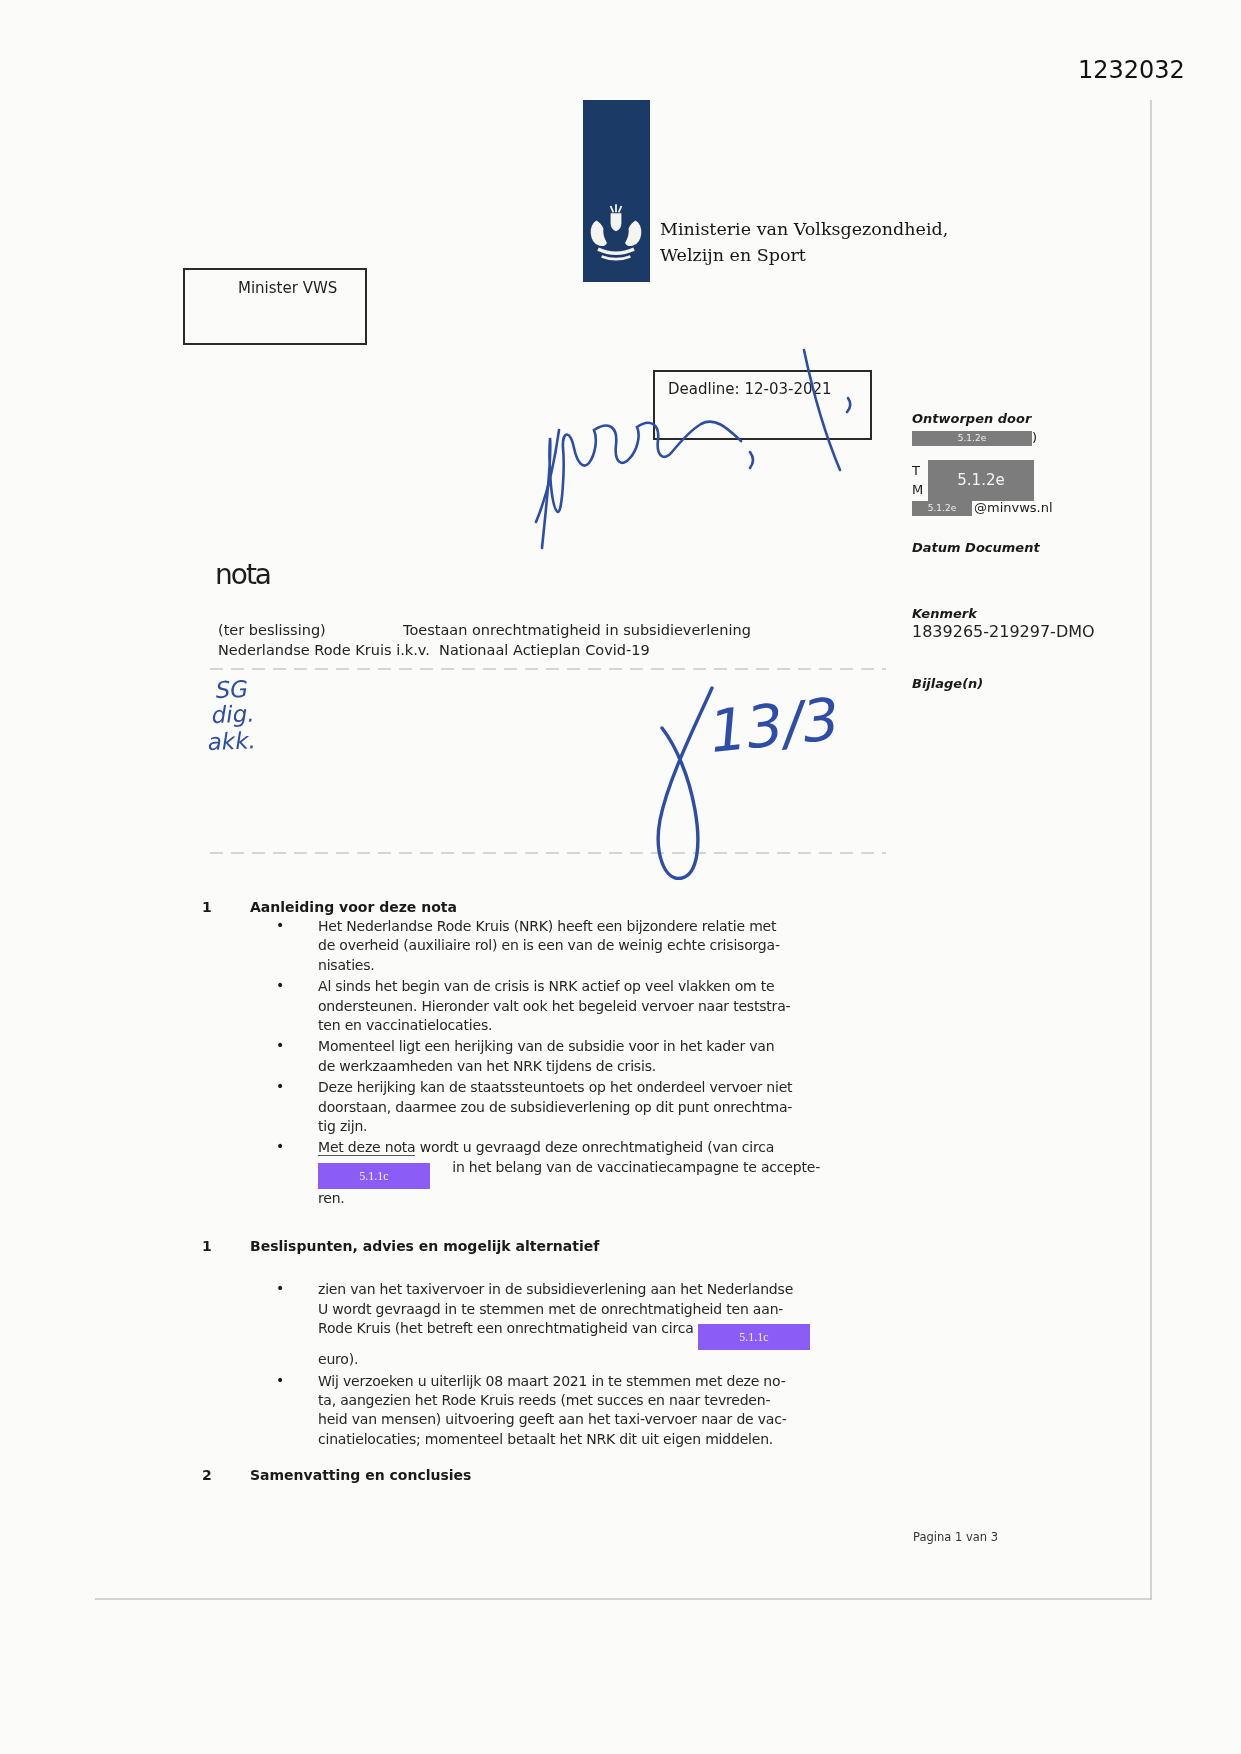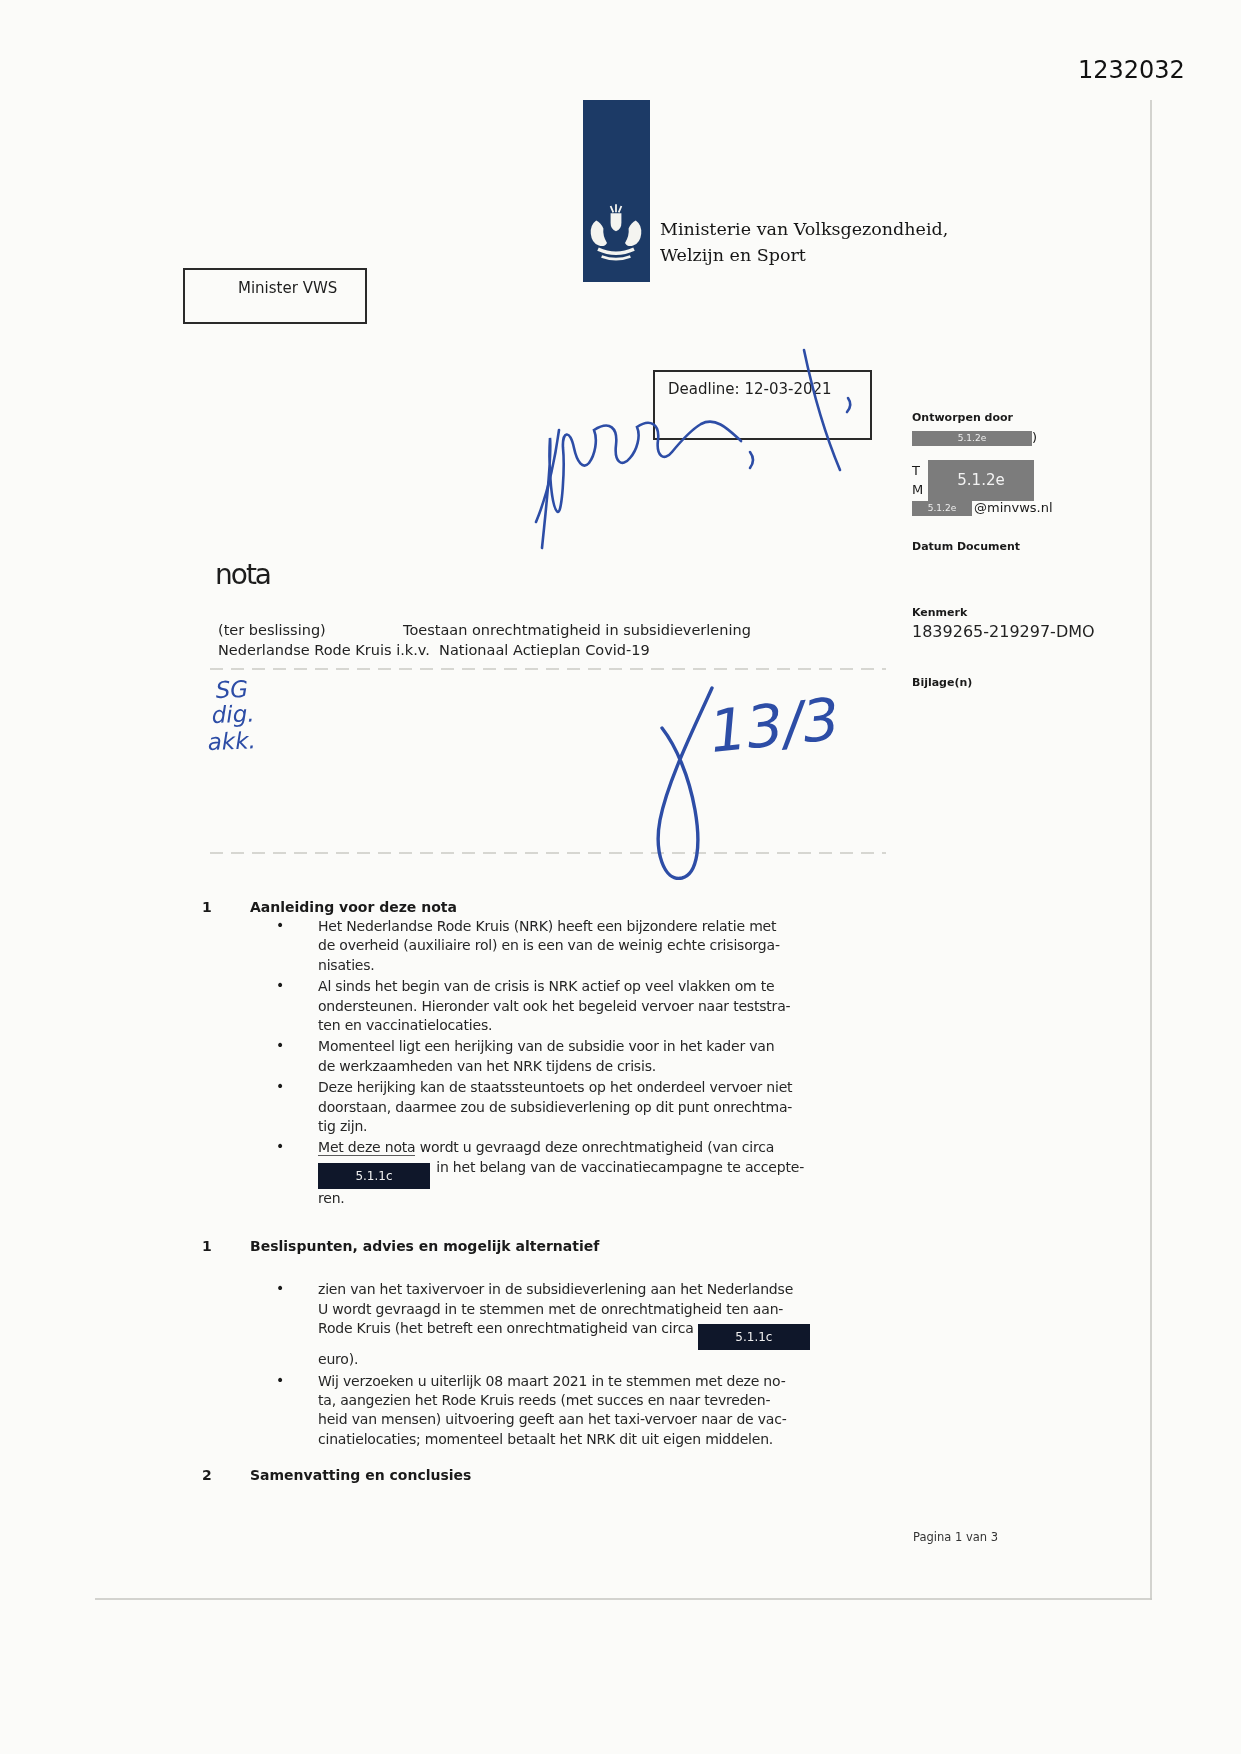--- a/index.html
+++ b/index.html
@@ -10,28 +10,28 @@
   }
   [data-name]{box-sizing:border-box;}
 
   .doc-number{position:absolute;left:1078px;top:56px;font-size:24px;letter-spacing:0px;color:#111;text-align:center;}
 
   .logo-bar{position:absolute;left:583px;top:100px;width:67px;height:182px;background:#1c3a66;}
   .crest{position:absolute;left:6px;top:102px;}
   .ministry-name{position:absolute;left:660px;top:216px;font-family:"DejaVu Serif","Liberation Serif",serif;
     font-size:17.5px;line-height:26px;color:#151515;}
 
-  .minister-box{position:absolute;left:183px;top:268px;width:184px;height:56px;border:2px solid #2a2a2a;background:transparent;}
+  .minister-box{position:absolute;left:183px;top:268px;width:184px;height:77px;border:2px solid #2a2a2a;background:transparent;}
   .minister-box span{position:absolute;left:53px;top:9px;font-size:15px;color:#1e1e1e;}
 
   .deadline-box{position:absolute;left:653px;top:370px;width:219px;height:70px;border:2px solid #2a2a2a;}
   .deadline-box span{position:absolute;left:13px;top:8px;font-size:15px;color:#1e1e1e;}
 
   
-  .m-label{position:absolute;font-size:11px;font-weight:bold;color:#1a1a1a;}
+  .m-label{position:absolute;font-size:13px;font-weight:bold;color:#1a1a1a;font-style:italic;}
   .redact-bar{display:inline-block;background:#7c7c7c;color:#efefef;text-align:center;
     font-size:9px;vertical-align:middle;}
   .m-row1{position:absolute;left:912px;top:430px;font-size:13px;color:#1a1a1a;}
   .m-row1 .redact-bar{width:120px;height:15px;line-height:15px;}
   .m-t{position:absolute;left:912px;top:463px;font-size:13px;color:#1a1a1a;}
   .m-m{position:absolute;left:912px;top:482px;font-size:13px;color:#1a1a1a;}
   .m-bigbox{position:absolute;left:928px;top:460px;width:106px;height:41px;background:#7c7c7c;
     color:#f3f3f3;font-size:15px;text-align:center;line-height:41px;}
   .m-email{position:absolute;left:912px;top:500px;font-size:13px;color:#1a1a1a;}
   .m-email .redact-bar{width:60px;height:15px;line-height:15px;margin-right:2px;}
@@ -53,22 +53,22 @@
   .sec-num{width:48px;font-size:14px;font-weight:bold;color:#1a1a1a;}
   .sec-title{font-size:14px;font-weight:bold;color:#1a1a1a;}
   .section + .section{margin-top:30px;}
   .section:nth-child(2){margin-top:30px;}
   .section:nth-child(2) .sec-head{margin-bottom:26px;}
   .section:nth-child(3){margin-top:18px;}
   .bullet{display:flex;padding-left:74px;margin-bottom:2px;}
   .dot{width:42px;font-size:14px;color:#1a1a1a;}
   .blines{display:block;}
   .bline{display:block;white-space:nowrap;font-size:14px;letter-spacing:-0.2px;line-height:19.4px;color:#262626;}
-  .redact-inline{display:inline-block;min-width:112px;height:26px;background:#0f172a;color:#f0f0f0;
-    font-size:12px;letter-spacing:0;text-align:center;line-height:26px;vertical-align:-8px;margin-right:2px;}
+  .redact-inline{display:inline-block;min-width:112px;height:26px;background:#8b5cf6;color:#f0f0f0;
+    font-size:12px;letter-spacing:0;text-align:center;line-height:26px;vertical-align:-8px;margin-right:18px;font-family:Liberation Serif, serif;}
   .hand-underline{border-bottom:1.5px solid #5a5a5a;}
 
   .footer{position:absolute;left:913px;top:1530px;font-size:11.5px;color:#333;}
 
   .ink{position:absolute;left:0;top:0;pointer-events:none;}
   .hand-note{font-family:"DejaVu Sans","Liberation Sans",sans-serif;font-style:italic;font-size:23px;}
   .hand-date{font-family:"DejaVu Sans","Liberation Sans",sans-serif;font-style:italic;font-size:58px;}
 
   .scan-edge-v{position:absolute;left:1150px;top:100px;width:2px;height:1500px;background:#c9c9c4;opacity:.8;}
   .scan-edge-h{position:absolute;left:95px;top:1598px;width:1057px;height:2px;background:#c9c9c4;opacity:.8;}

